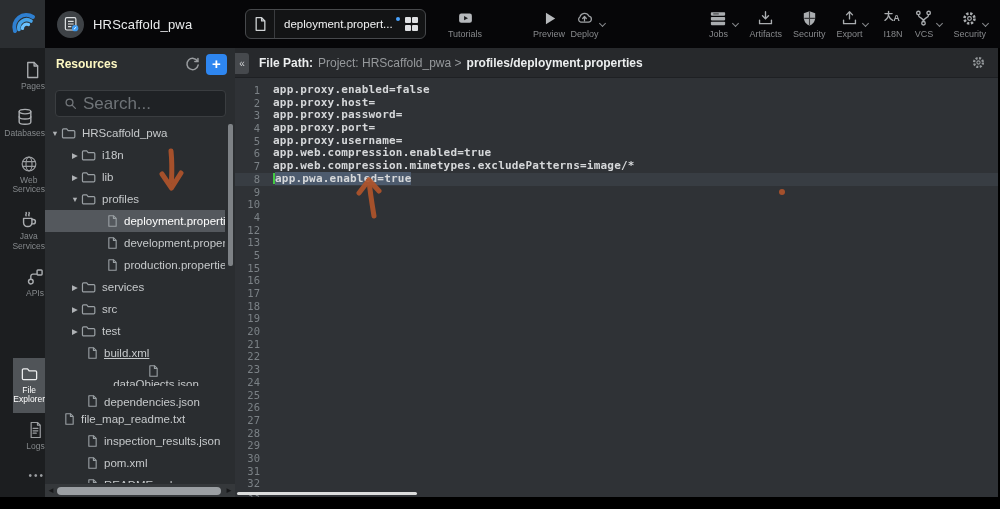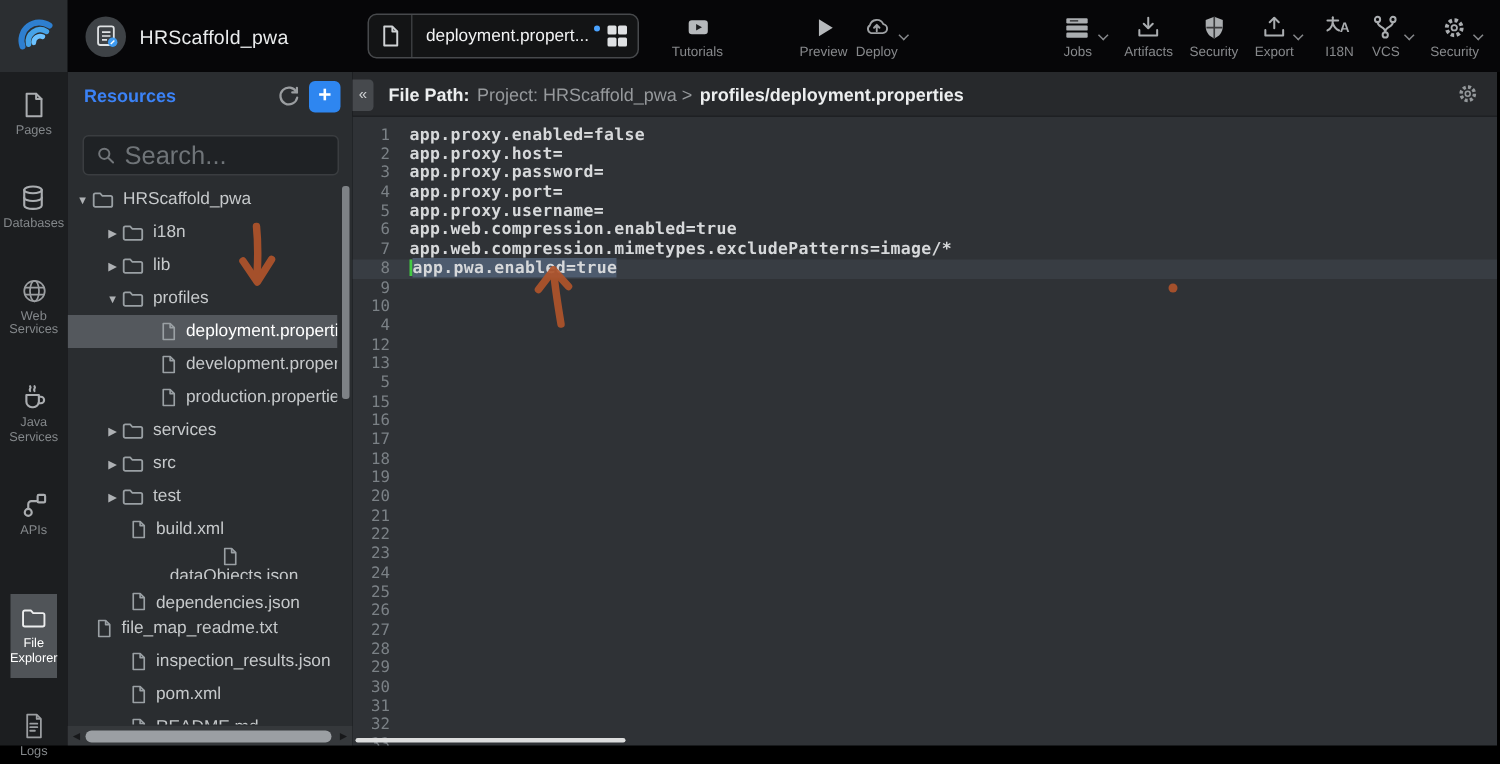--- a/index.html
+++ b/index.html
@@ -28,31 +28,31 @@
   .tb-item .ic { height:20px; display:flex; align-items:center; justify-content:center; position:relative; }
   .tb-right { position:absolute; right:5px; top:8px; display:flex; gap:11px; align-items:flex-start; }
   .tb-right .tb-item { position:relative; top:0; }
   .chev { width:5px; height:5px; border-right:1.5px solid #87898c; border-bottom:1.5px solid #87898c;
           transform:rotate(45deg); display:inline-block; }
   .chev.abs { position:absolute; right:-9px; top:13px; }
   .tb-item.haschev { padding-right:9px; }
 
   
   .rail { position:absolute; left:0; top:48px; width:45px; bottom:12px; background:#1c1e20;
-          display:flex; flex-direction:column; align-items:center; padding-top:5px;gap:15px; }
+          display:flex; flex-direction:column; align-items:flex-end; padding-top:5px; }
   .rail-item { display:flex; flex-direction:column; align-items:center; gap:2px; padding:7px 0 8px;
                color:#84888b; font-size:8.5px; text-align:center; line-height:1.15; cursor:pointer; }
   .rail-item.active { background:#505458; color:#fff; }
   .rail-spacer { flex:1; }
   .rail-more { color:#9a9da0; font-size:10px; letter-spacing:2px; text-align:center; padding:10px 0 16px; cursor:pointer; }
 
   
   .panel { position:absolute; left:45px; top:48px; width:190px; bottom:12px; background:#2a2d30; overflow:hidden; }
   .panel-head { position:absolute; top:0; left:0; right:0; height:32px; display:flex; align-items:center; padding:0 8px 0 11px; }
-  .panel-title { color:#3b82f6; font-size:12px; font-weight:bold; flex:1; }
+  .panel-title { color:#fef9c3; font-size:12px; font-weight:bold; flex:1; }
   .refresh-btn { width:20px; height:20px; display:flex; align-items:center; justify-content:center; cursor:pointer; margin-right:4px; }
   .add-btn { width:21px; height:21px; border-radius:4px; background:#2e86f0; color:#fff; font-size:15px; line-height:19px;
              text-align:center; cursor:pointer; font-weight:bold; }
   .collapse-handle { position:absolute; left:235px; top:53px; width:14px; height:21px; background:#46494d;
                      border-radius:0 3px 3px 0; color:#cfd1d3; font-size:10px; display:flex; align-items:center;
                      justify-content:center; cursor:pointer; z-index:5; }
   .searchbox { position:absolute; top:42px; left:10px; width:171px; height:27px; background:#1f2225;
                border:1px solid #3a3d40; border-radius:4px; display:flex; align-items:center; padding:0 8px; gap:6px; }
   .searchbox input { background:transparent; border:none; outline:none; color:#cfd2d4; font-size:17px; width:120px;
                      font-family:Liberation Sans, sans-serif; }
@@ -428,21 +428,21 @@
         </div>
         <div class="tree-row" style="padding-left: 24px;">
           <span class="tw">▶</span>
           <span class="t-ic">
             <svg width="15" height="13" viewBox="0 0 16 14" fill="none" stroke="#9aa0a4" stroke-width="1.3" stroke-linejoin="round">
               <path d="M1.5 3.2 a1.2 1.2 0 0 1 1.2 -1.2 h3.4 l1.5 1.8 h6 a1.2 1.2 0 0 1 1.2 1.2 v5.6 a1.2 1.2 0 0 1 -1.2 1.2 h-10.9 a1.2 1.2 0 0 1 -1.2 -1.2 z"></path>
             </svg>
           </span>
           <span>test</span>
         </div>
-        <div class="tree-row" style="padding-left: 42px;">
+        <div class="tree-row" style="padding-left: 42px; text-decoration: underline;">
           <span class="t-ic">
             <svg width="11" height="14" viewBox="0 0 12 14" fill="none" stroke="#9aa0a4" stroke-width="1.2" stroke-linejoin="round">
               <path d="M2 1.2 h5 l3 3 v8.6 h-8 z"></path>
               <path d="M7 1.2 V4.2 h3"></path>
             </svg>
           </span>
           <span>build.xml</span>
         </div>
         <div class="tree-row" style="padding-left: 42px; flex-direction: column;">
           <span class="t-ic">

